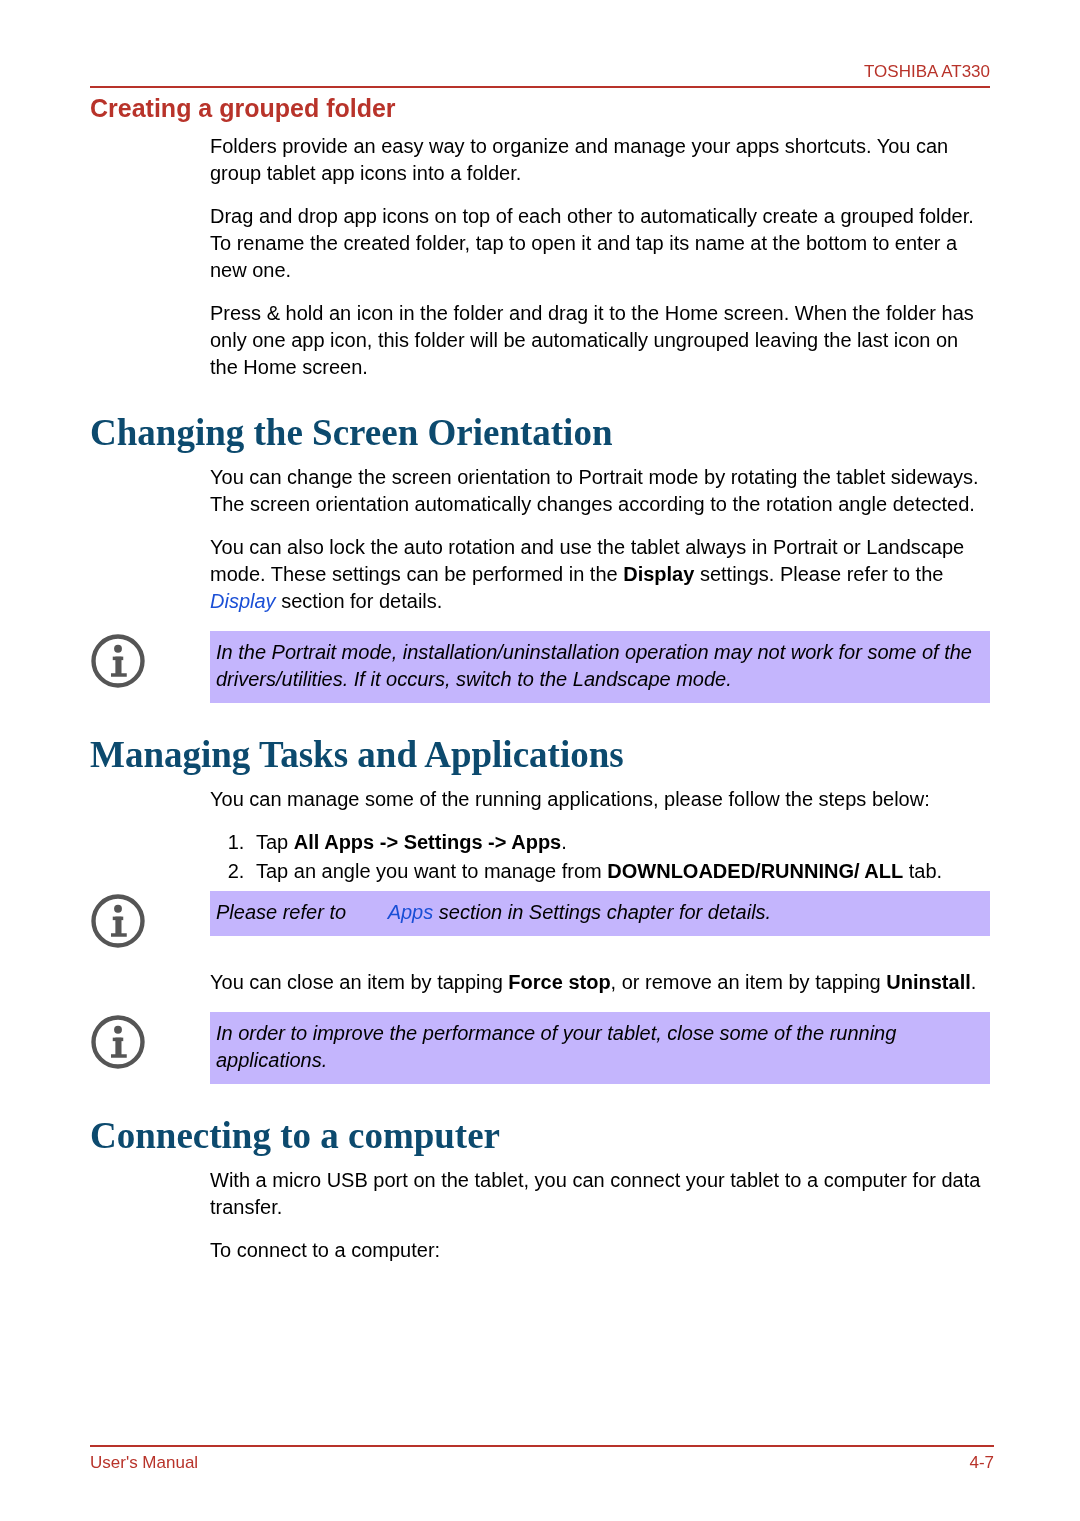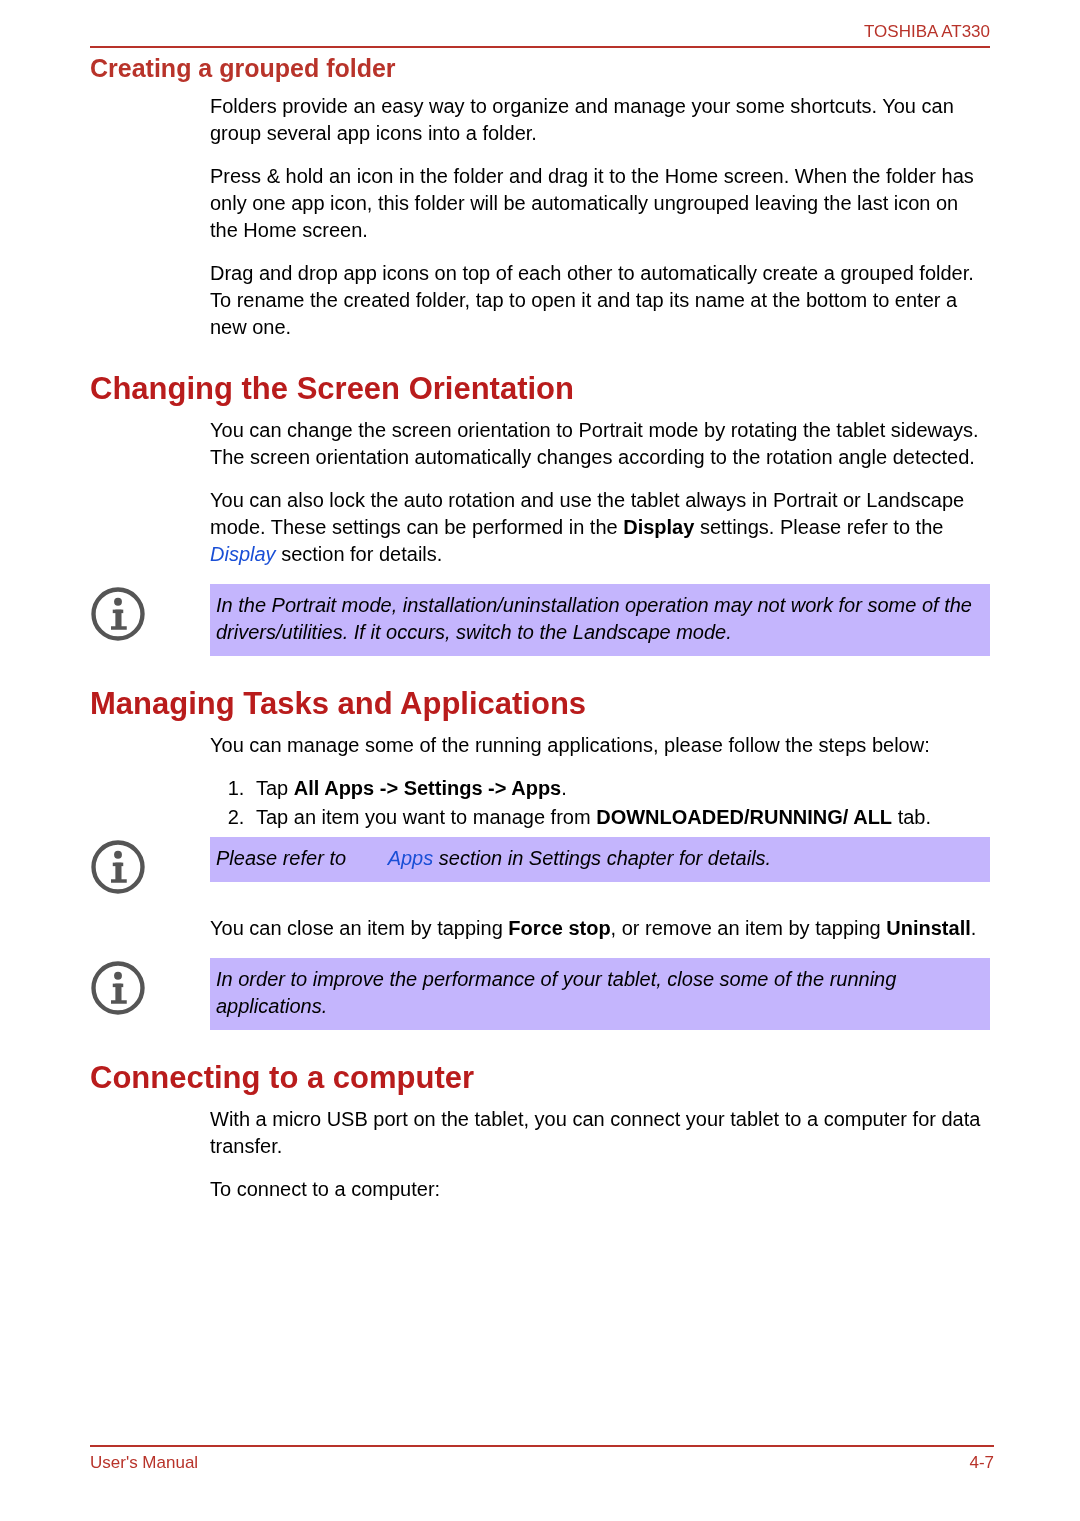--- a/index.html
+++ b/index.html
@@ -7,21 +7,21 @@
     padding: 0;
     background: #fff;
     font-family: Arial, Helvetica, sans-serif;
     color: #000;
     width: 1080px;
   }
   .page {
     box-sizing: border-box;
     width: 1080px;
     min-height: 1521px;
-    padding: 16px 90px 30px 90px;
+    padding: 56px 90px 30px 90px;
     position: relative;
   }
   .top-rule {
     border-top: 2px solid #b8332a;
     margin-bottom: 6px;
   }
   .header-line {
     text-align: right;
     color: #b8332a;
     font-size: 17px;
@@ -29,24 +29,24 @@
     padding-top: 6px;
   }
   .h3 {
     color: #b8332a;
     font-family: Verdana, Arial, sans-serif;
     font-weight: bold;
     font-size: 25px;
     margin: 2px 0 10px 0;
   }
   .h2 {
-    color: #b91c1c;
-    font-family: Liberation Sans, sans-serif;
+    color: #0c4a6e;
+    font-family: Liberation Serif, serif;
     font-weight: bold;
-    font-size: 31px;
+    font-size: 37px;
     margin: 30px 0 10px 0;
   }
   .indent-block {
     margin-left: 120px;
   }
   .para {
     font-size: 20px;
     line-height: 1.35;
     margin: 0 0 16px 0;
   }
@@ -115,23 +115,23 @@
 </head>
 <body>
 
 <div class="page">
 
   <div class="header-line">TOSHIBA AT330</div>
   <div class="top-rule"></div>
 
   <div class="h3">Creating a grouped folder</div>
   <div class="indent-block">
-    <p class="para">Folders provide an easy way to organize and manage your some shortcuts. You can group several app icons into a folder.</p>
+    <p class="para">Folders provide an easy way to organize and manage your apps shortcuts. You can group tablet app icons into a folder.</p>
+    <p class="para">Drag and drop app icons on top of each other to automatically create a grouped folder. To rename the created folder, tap to open it and tap its name at the bottom to enter a new one.</p>
     <p class="para">Press &amp; hold an icon in the folder and drag it to the Home screen. When the folder has only one app icon, this folder will be automatically ungrouped leaving the last icon on the Home screen.</p>
-    <p class="para">Drag and drop app icons on top of each other to automatically create a grouped folder. To rename the created folder, tap to open it and tap its name at the bottom to enter a new one.</p>
   </div>
 
   <div class="h2">Changing the Screen Orientation</div>
   <div class="indent-block">
     <p class="para">You can change the screen orientation to Portrait mode by rotating the tablet sideways. The screen orientation automatically changes according to the rotation angle detected.</p>
     <p class="para">
       <span>You can also lock the auto rotation and use the tablet always in Portrait or Landscape mode. These settings can be performed in the </span><b>Display</b><span> settings. Please refer to the </span><span class="link">Display</span><span> section for details.</span>
     </p>
   </div>
   <div class="note-row">
@@ -148,21 +148,21 @@
   </div>
 
   <div class="h2">Managing Tasks and Applications</div>
   <div class="indent-block">
     <p class="para">You can manage some of the running applications, please follow the steps below:</p>
     <ol class="steps">
       <li>
         <span>Tap </span><b>All Apps -&gt; Settings -&gt; Apps</b><span>.</span>
       </li>
       <li>
-        <span>Tap an item you want to manage from </span><b>DOWNLOADED/RUNNING/ ALL</b><span> tab.</span>
+        <span>Tap an angle you want to manage from </span><b>DOWNLOADED/RUNNING/ ALL</b><span> tab.</span>
       </li>
     </ol>
   </div>
   <div class="note-row">
     <div class="note-icon-cell">
       <svg class="info-svg" viewBox="0 0 64 64">
         <circle cx="32" cy="32" r="28" fill="none" stroke="#555" stroke-width="5"></circle>
         <circle cx="32" cy="18" r="4.5" fill="#555"></circle>
         <rect x="26" y="27" width="12" height="4" fill="#555"></rect>
         <rect x="29" y="27" width="7" height="22" fill="#555"></rect>

